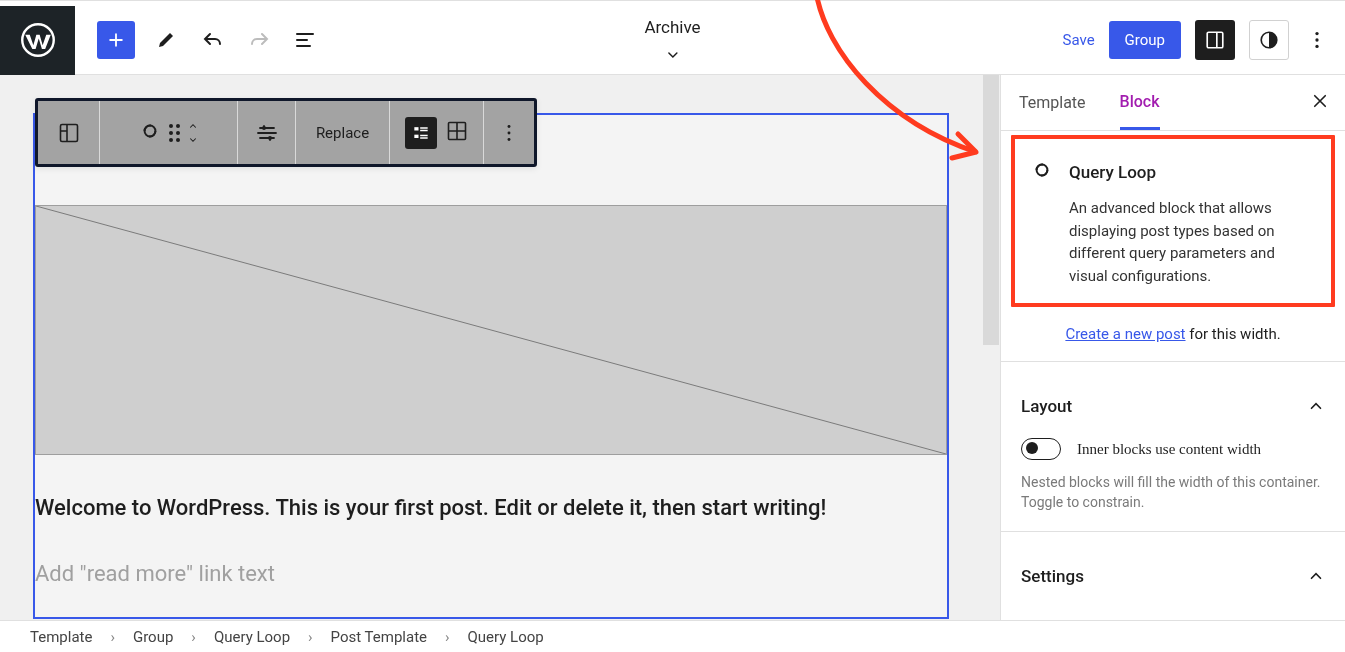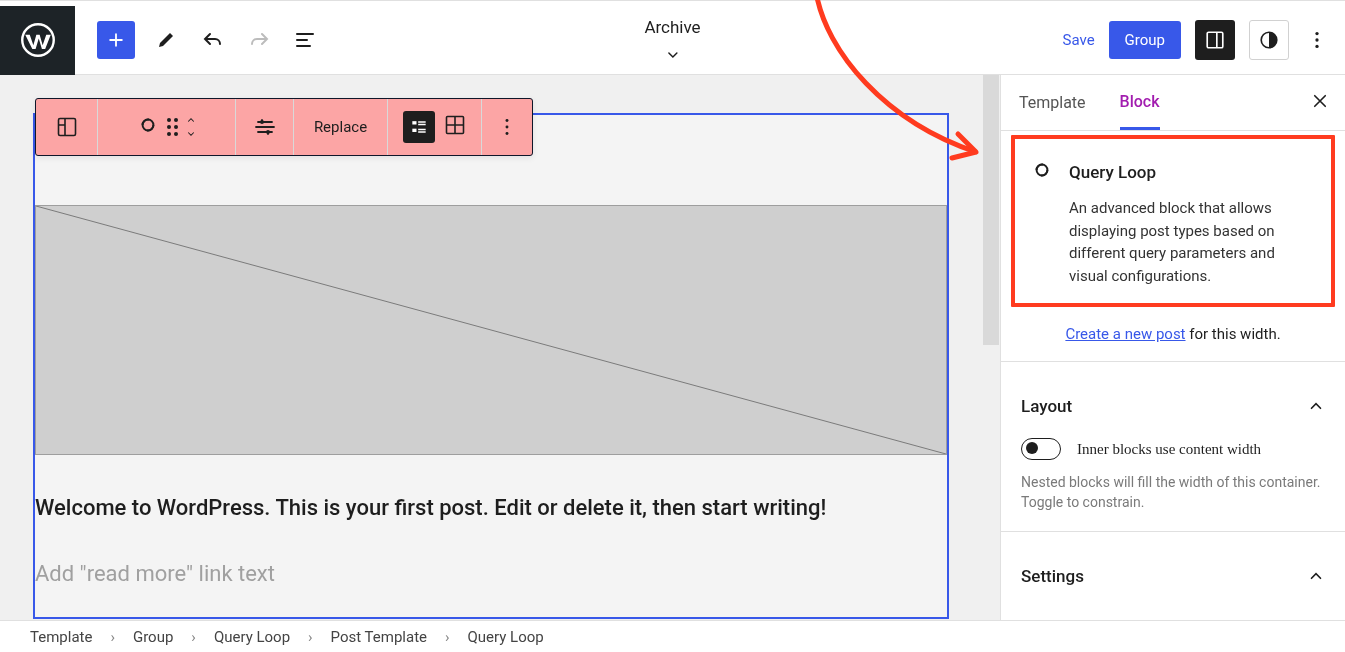--- a/index.html
+++ b/index.html
@@ -26,21 +26,21 @@
   .canvas-wrap { position:absolute; top:75px; left:0; width:1000px; bottom:32px; background:#f0f0f0; overflow:hidden; }
   .scrollbar-fake { position:absolute; top:75px; left:983px; width:16px; height:270px; background:#d9d9d9; border-radius:0; }
   .selection { position:absolute; top:113px; left:33px; width:916px; height:506px; border:2px solid #3858e9; background:#f4f4f4; }
   .title-text-bg { position:absolute; top:129px; left:35px; font-size:44px; font-weight:600; color:#1e1e1e; letter-spacing:-0.5px; }
   .img-ph { position:absolute; top:205px; left:35px; width:912px; height:250px; background:#cfcfcf; border:1px solid #9e9e9e; }
   .img-ph svg { width:100%; height:100%; }
   .body-text { position:absolute; top:495px; left:35px; font-size:22px; color:#1e1e1e; font-weight:500; }
   .readmore { position:absolute; top:561px; left:35px; font-size:22px; color:#a0a0a0; }
 
   
-  .blk-toolbar { position:absolute; top:98px; left:35px; height:58px; background:#fca5a5; border:1px solid #0f172a; border-radius:3px; display:flex; align-items:center; box-shadow:0 2px 6px rgba(0,0,0,0.08); z-index:5; }
+  .blk-toolbar { position:absolute; top:98px; left:35px; height:69px; background:#a3a3a3; border:3px solid #0f172a; border-radius:3px; display:flex; align-items:center; box-shadow:0 2px 6px rgba(0,0,0,0.08); z-index:5; }
   .bt-cell { height:100%; border-right:1px solid #d9d9d9; display:flex; align-items:center; justify-content:center; }
   .bt-cell:last-child { border-right:none; }
   .bt-cell.w1 { width:62px; }
   .bt-cell.w2 { width:138px; gap:6px; }
   .bt-cell.w3 { width:58px; }
   .bt-cell.replace { width:94px; font-size:15px; color:#1e1e1e; cursor:pointer; }
   .bt-cell.active-wrap { width:94px; gap:8px; }
   .bt-cell.active-wrap .sel { width:32px; height:32px; background:#1e1e1e; border-radius:3px; display:flex; align-items:center; justify-content:center; color:#fff; }
   .bt-cell.more { width:50px; }
   .drag-dots { display:grid; grid-template-columns:repeat(2,4px); grid-template-rows:repeat(3,4px); gap:3px; }

